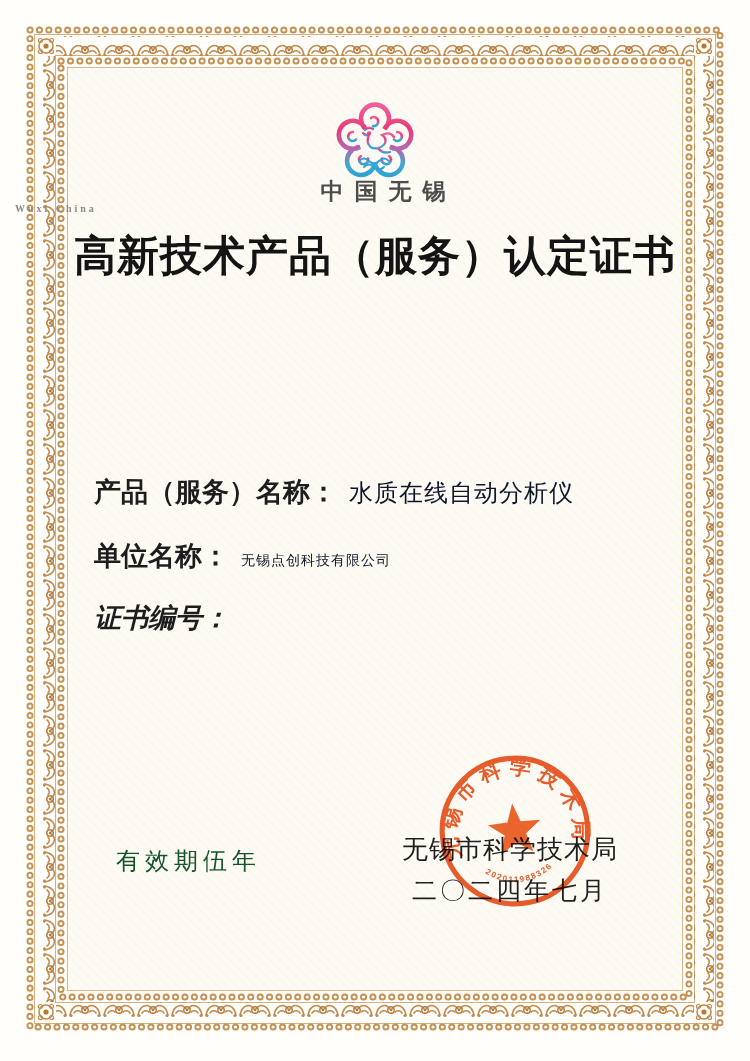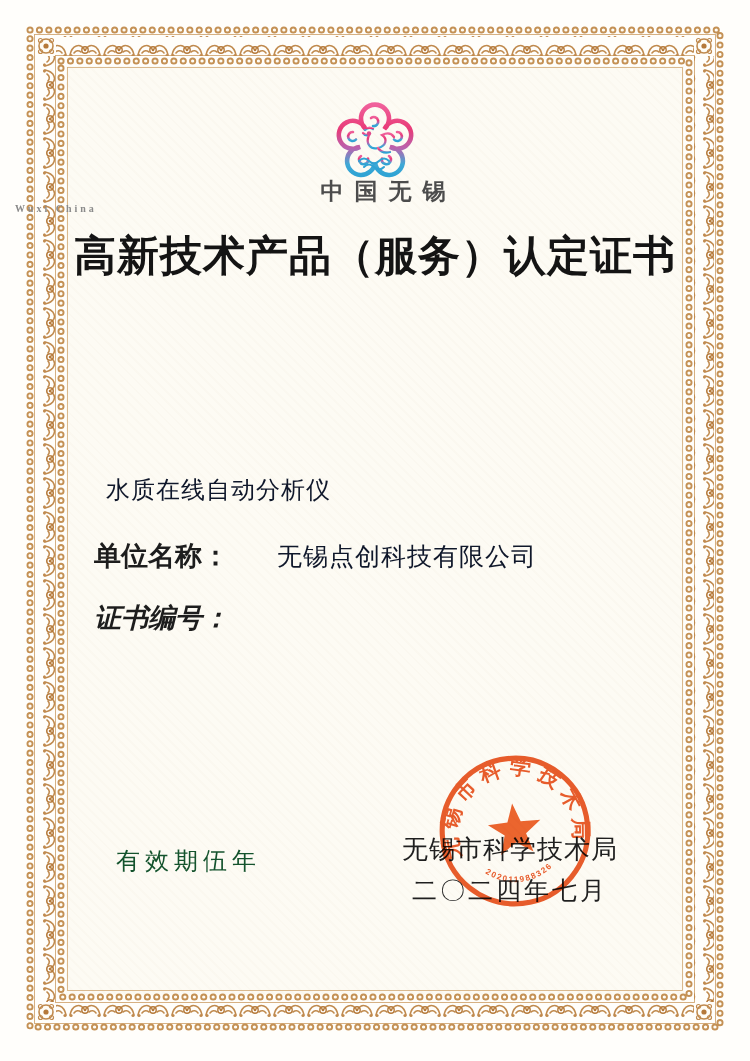--- a/index.html
+++ b/index.html
@@ -28,30 +28,30 @@
     font-size:10px;font-weight:700;color:#8a8a8a;letter-spacing:3px;text-indent:3px;
     font-family:"Liberation Serif",serif;
   }
   .cert-title{
     position:absolute;left:0;top:228px;width:750px;text-align:center;
     font-size:42px;font-weight:900;color:#141414;letter-spacing:1px;
     font-family:Liberation Sans, sans-serif;
   }
 
   .field-row{position:absolute;left:94px;display:flex;align-items:baseline;}
-  .row-1{top:474px;} .row-2{top:538px;gap:36px;} .row-3{top:600px;font-style:italic;}
+  .row-1{top:474px;} .row-2{top:538px;} .row-3{top:600px;font-style:italic;}
   .field-label{
     font-family:"Liberation Sans",sans-serif;font-weight:700;
     font-size:27px;color:#1d1d1d;white-space:nowrap;
   }
   .field-value{
     font-family:"Liberation Serif",serif;font-size:24px;color:#0f172a;
     margin-left:12px;letter-spacing:1px;white-space:nowrap;
   }
-  .row-2 .field-value{font-size:25px;}
+  .row-2 .field-value{font-size:14px;}
   .row-3 .field-value{font-size:31px;letter-spacing:2px;margin-left:10px;color:#222;}
 
   .validity{
     position:absolute;left:116px;top:845px;font-size:24px;color:#14532d;
     letter-spacing:5px;font-family:"Liberation Serif",serif;
   }
   .issuer-block{position:absolute;left:360px;top:832px;width:300px;text-align:center;}
   .issuer-name{font-size:26px;color:#1f1f1f;letter-spacing:1px;font-family:"Liberation Serif",serif;}
   .issuer-date{font-size:25px;color:#1f1f1f;letter-spacing:3px;margin-top:7px;font-family:Liberation Serif, serif;}
 
@@ -166,20 +166,21 @@
         <path d="M79,65 q5,-5 10,0 t10,0"></path>
       </g>
     </svg>
 
     <div class="logo-cn">中国无锡</div>
     <div class="logo-en">Wuxi China</div>
 
     <div class="cert-title">高新技术产品（服务）认定证书</div>
 
     <div class="field-row row-1">
+      <span class="field-label">产品（服务）名称：</span>
       <span class="field-value">水质在线自动分析仪</span>
     </div>
 
     <div class="field-row row-2">
       <span class="field-label">单位名称：</span>
       <span class="field-value">无锡点创科技有限公司</span>
     </div>
 
     <div class="field-row row-3">
       <span class="field-label">证书编号：</span>

